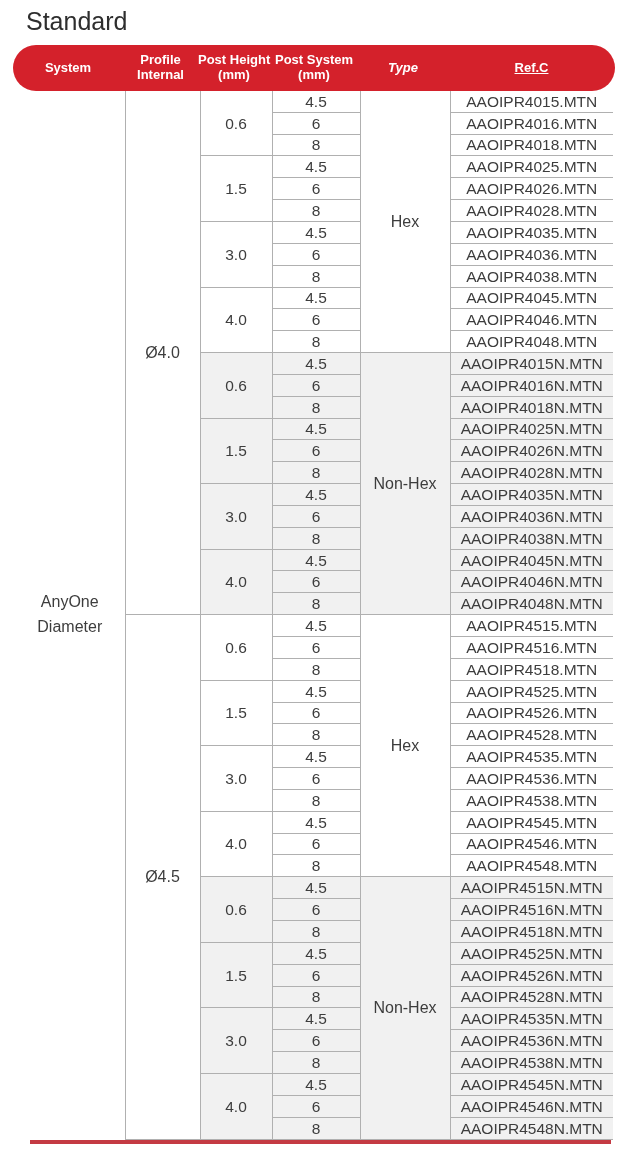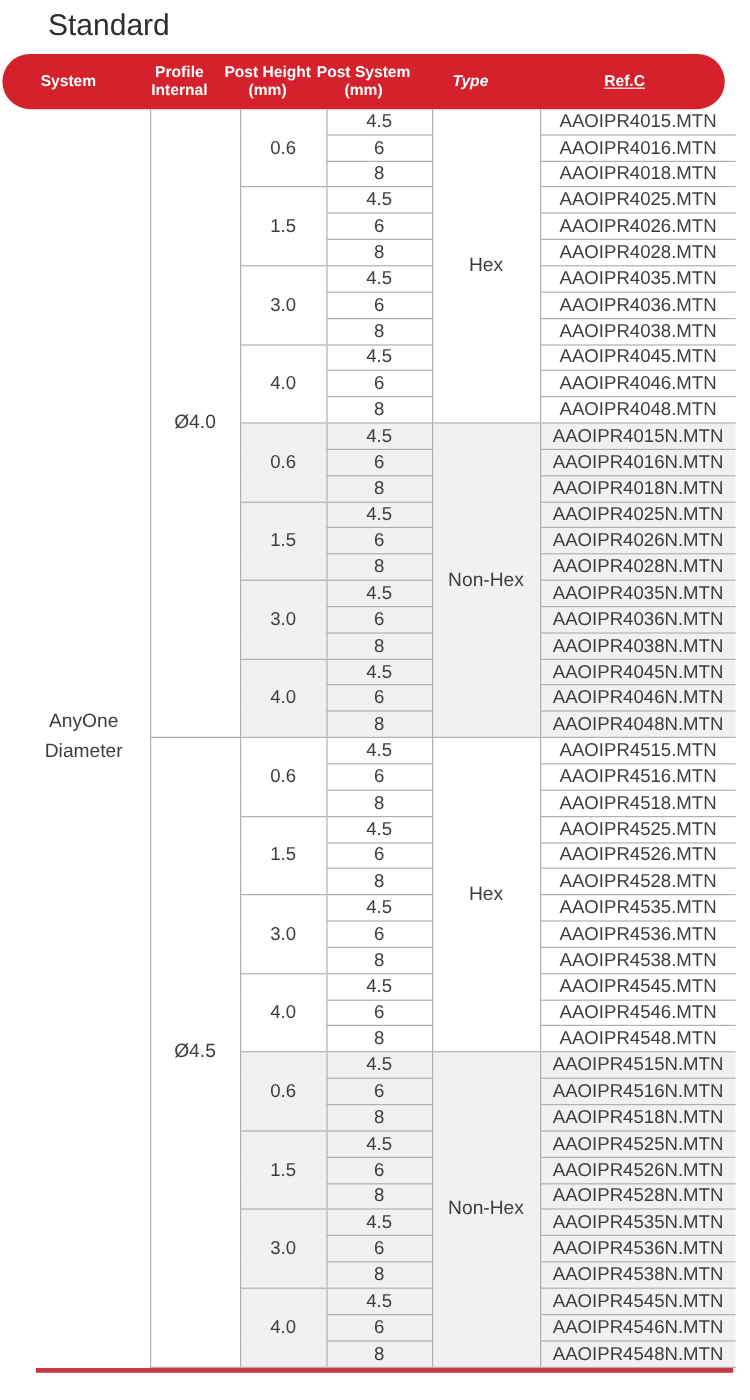--- a/index.html
+++ b/index.html
@@ -1,25 +1,25 @@
 <!DOCTYPE html>
 <html style="--red: #d4212b; --shade: #f1f1f1; --border: #b0b0b0; --text: #3d3d3d; --rule: #c43a43;"><head>
 <meta charset="utf-8">
 <style>
   html,body { margin:0; padding:0; background:#ffffff; }
   .page {
     position:relative; width:625px; height:1167px; background:#ffffff;
     font-family:"Liberation Sans","DejaVu Sans",sans-serif; overflow:hidden;
   }
   .title {
-    position:absolute; left:40px; top:7px; margin:0;
+    position:absolute; left:26px; top:7px; margin:0;
     font-size:25px; font-weight:400; color:#2e2e2e;
   }
   .header-pill {
-    position:absolute; left:2px; top:45px; width:602px; height:46px;
+    position:absolute; left:13px; top:45px; width:602px; height:46px;
     background:var(--red,#d4212b); border-radius:23px;
     display:flex; align-items:center;
   }
   .hcell {
     text-align:center; font-weight:bold; font-size:13px; line-height:1.15;
     color:#ffffff; white-space:nowrap;
   }
   .hcell:nth-child(1){ width:110px; }
   .hcell:nth-child(2){ width:75px; }
   .hcell:nth-child(3){ width:72px; }

